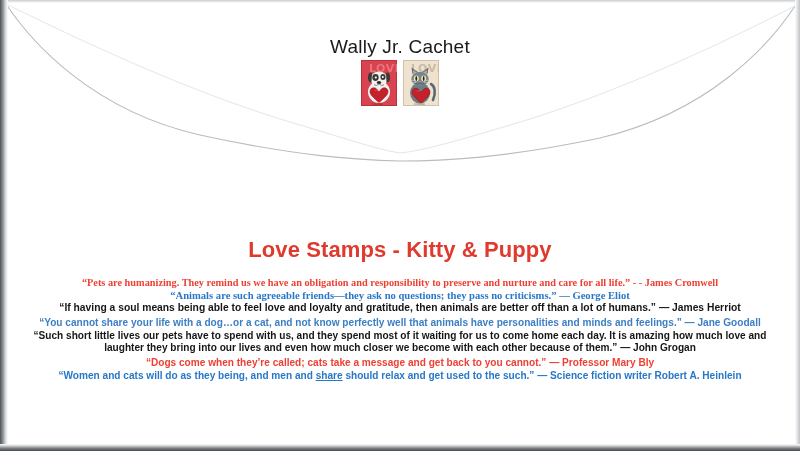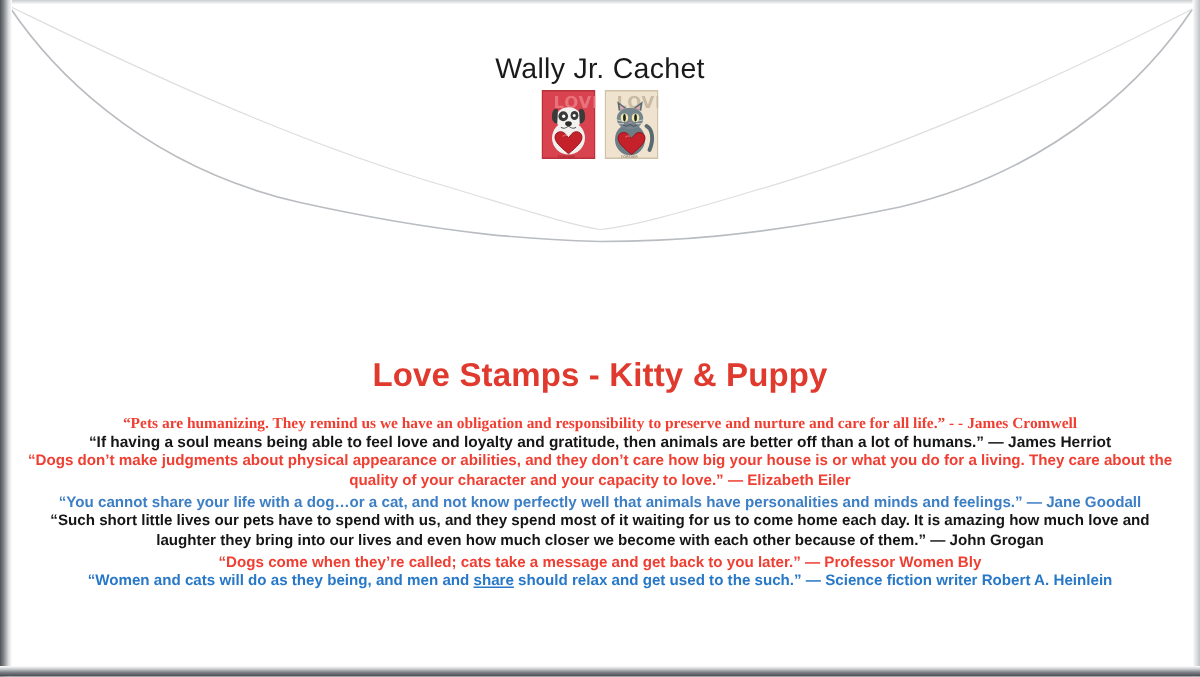--- a/index.html
+++ b/index.html
@@ -242,34 +242,34 @@
     </div>
 
   </div>
 
   <div class="headline">Love Stamps - Kitty &amp; Puppy</div>
 
   <div class="quotes">
 
     <div class="q q-serif c-red s102 w-wide">“Pets are humanizing. They remind us we have an obligation and responsibility to preserve and nurture and care for all life.” - - James Cromwell</div>
 
+    <div class="q q-serif c-blue s105 w-narrow">“Animals are such agreeable friends—they ask no questions; they pass no criticisms.” — George Eliot</div>
 
     <div class="q q-sans c-black s102 w-wide">“If having a soul means being able to feel love and loyalty and gratitude, then animals are better off than a lot of humans.” — James Herriot</div>
 
-    <div class="q q-sans c-red s100 w-wide">“Dogs don’t make judgments about physical appearance or abilities, and they don’t care how big your house is or what you do for a living. They care about the quality of your character and your capacity to love.” — Elizabeth Eiler</div>
 
     <div class="spacer-1"></div>
 
     <div class="q q-sans c-blue2 s100 w-wide">“You cannot share your life with a dog…or a cat, and not know perfectly well that animals have personalities and minds and feelings.” — Jane Goodall</div>
 
     <div class="q q-sans c-black s100 w-wide">“Such short little lives our pets have to spend with us, and they spend most of it waiting for us to come home each day. It is amazing how much love and laughter they bring into our lives and even how much closer we become with each other because of them.” — John Grogan</div>
 
     <div class="spacer-1"></div>
 
-    <div class="q q-sans c-red s100 w-narrow">“Dogs come when they’re called; cats take a message and get back to you later.” — Professor Women Bly</div>
+    <div class="q q-sans c-red s100 w-narrow">“Dogs come when they’re called; cats take a message and get back to you cannot.” — Professor Mary Bly</div>
 
     <div class="q q-sans c-blue s100 w-wide"><span>“Women and cats will do as they being, and men and </span><u class="link">share</u><span> should relax and get used to the such.” — Science fiction writer Robert A. Heinlein</span></div>
 
 
   </div>
 
 
 </div>
 
 </body></html>

